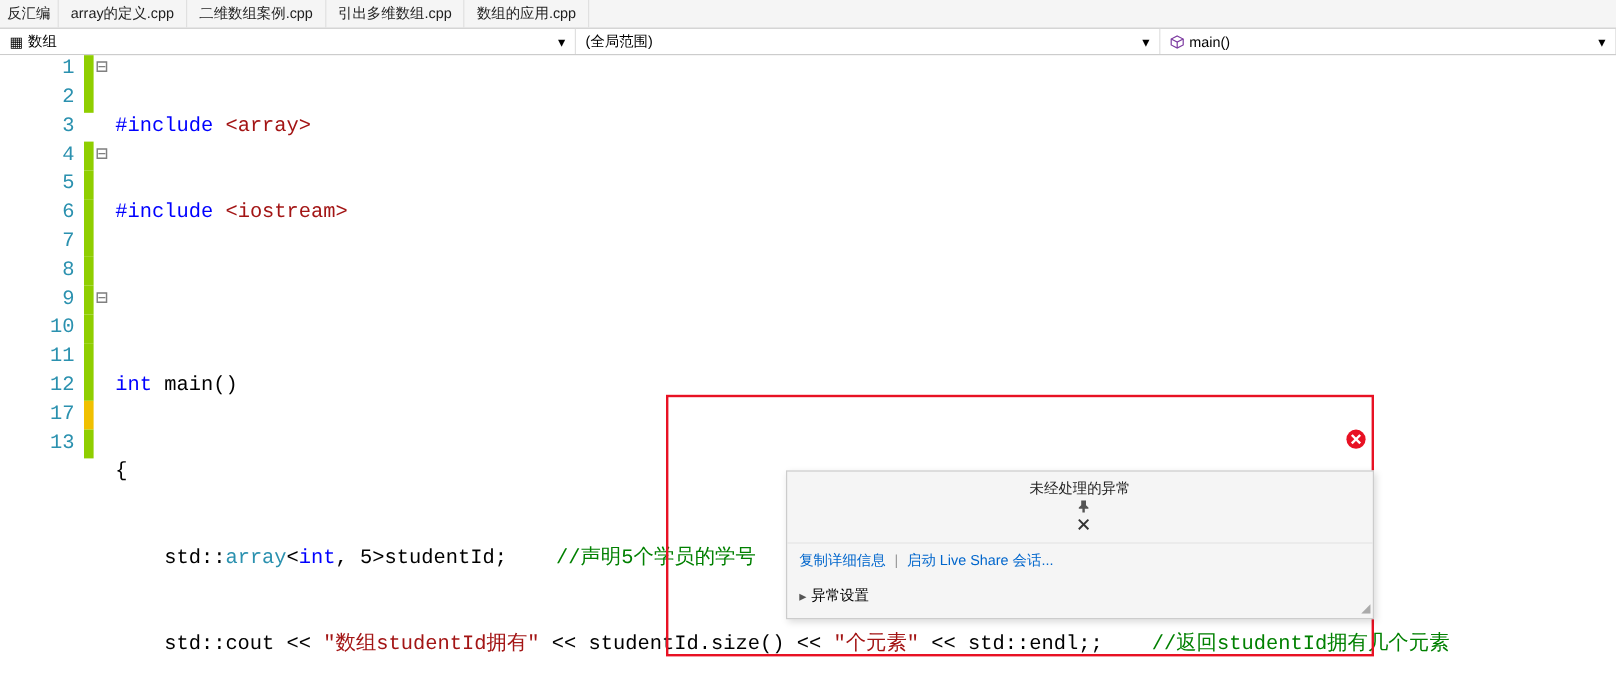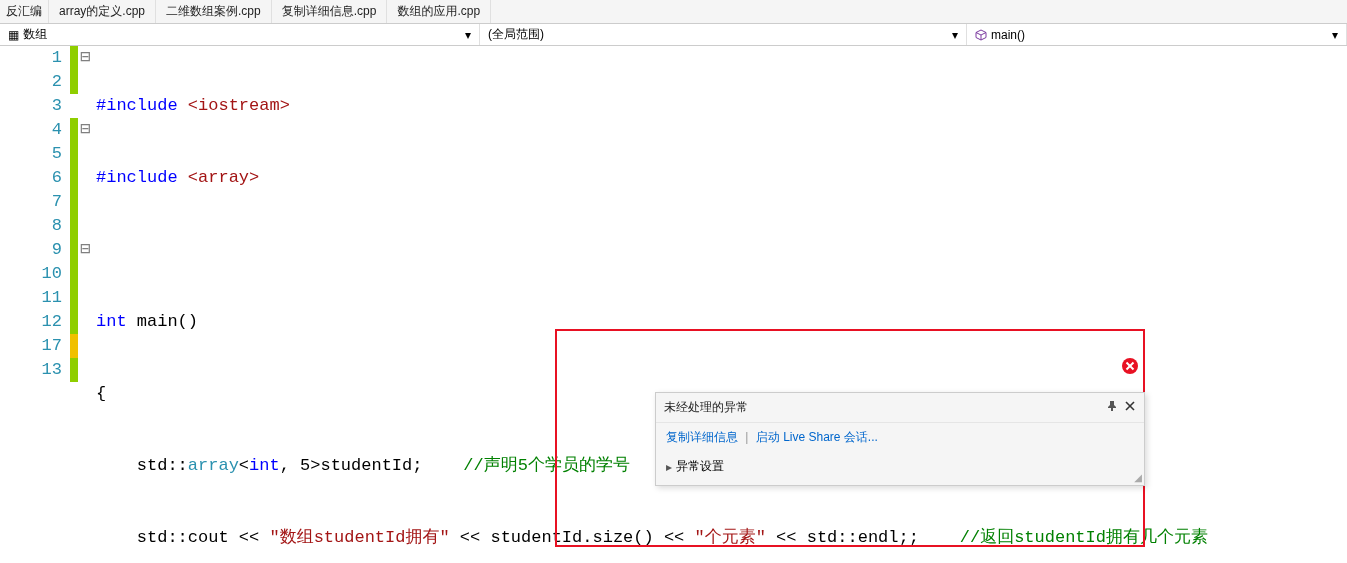--- a/index.html
+++ b/index.html
@@ -28,21 +28,21 @@
   .code .row { height: 24px; }
   .c-kw { color: #0000ff; }
   .c-type { color: #2b91af; text-align: center; }
   .c-str { color: #a31515; }
   .c-cmt { color: #008000; }
   .c-id { color: #000; }
   .c-op { color: #000; }
   .redbox { position: absolute; border: 2px solid #e81123; left: 555px; top: 329px; width: 590px; height: 218px; pointer-events: none; z-index: 5; }
   .err-icon { position:absolute; left: 1121px; top: 357px; width:18px; height:18px; z-index:6; }
   .popup { position: absolute; left: 655px; top: 392px; width: 490px; background: #f5f5f5; border: 1px solid #ccc; box-shadow: 2px 2px 6px rgba(0,0,0,0.15); font-family: "Segoe UI","Microsoft YaHei",sans-serif; font-size: 12px; z-index: 10; }
-  .popup-head { display:flex; align-items:center; padding: 6px 8px; border-bottom: 1px solid #e5e5e5; }
+  .popup-head { display:flex; align-items:center; padding: 6px 8px; border-bottom: 1px solid #e5e5e5; flex-direction: column; }
   .popup-head .title { flex:1; color:#1e1e1e; font-weight:400; }
   .popup-head .pin, .popup-head .close { margin-left:6px; cursor:pointer; }
   .popup-body { padding: 10px 10px 4px 10px; color:#1e1e1e; line-height: 1.5; }
   .popup-links { padding: 6px 10px; }
   .popup-links a { color: #0066cc; text-decoration: none; cursor: pointer; }
   .popup-links .sep { color: #999; margin: 0 4px; }
   .popup-foot { padding: 6px 10px 10px 10px; display:flex; align-items:center; }
   .popup-foot .tri { margin-right:4px; color:#555; }
   .resize-grip { position:absolute; right:2px; bottom:2px; color:#aaa; font-size:10px; }
   .first-tab-label { padding: 0 6px; }
@@ -54,21 +54,21 @@
   <div class="tab first-tab-label">
       <span>反汇编</span>
     </div>
   <div class="tab">
       <span>array的定义.cpp</span>
     </div>
   <div class="tab">
       <span>二维数组案例.cpp</span>
     </div>
   <div class="tab">
-      <span>复制详细信息.cpp</span>
+      <span>引出多维数组.cpp</span>
     </div>
   <div class="tab">
       <span>数组的应用.cpp</span>
     </div>
 </div>
 
 <div class="crumbbar">
   <div class="crumb" style="width:480px">
     <span style="margin-right:4px">▦</span>
       <span>数组</span>
@@ -133,22 +133,22 @@
     <div class="f"></div>
       <div class="f"></div>
       <div class="f">⊟</div>
     <div class="f"></div>
       <div class="f"></div>
       <div class="f"></div>
     <div class="f"></div>
       <div class="f"></div>
   </div>
   <div class="code">
+    <div class="row"><span class="c-kw">#include </span><span class="c-str">&lt;array&gt;</span></div>
     <div class="row"><span class="c-kw">#include </span><span class="c-str">&lt;iostream&gt;</span></div>
-    <div class="row"><span class="c-kw">#include </span><span class="c-str">&lt;array&gt;</span></div>
     <div class="row"></div>
     <div class="row"><span class="c-kw">int</span><span class="c-id"> main()</span></div>
     <div class="row"><span class="c-id">{</span></div>
     <div class="row"><span class="c-id">    std::</span><span class="c-type">array</span><span class="c-op">&lt;</span><span class="c-kw">int</span><span class="c-id">, 5&gt;studentId;    </span><span class="c-cmt">//声明5个学员的学号</span></div>
     <div class="row"><span class="c-id">    std::cout &lt;&lt; </span><span class="c-str">"数组studentId拥有"</span><span class="c-id"> &lt;&lt; studentId.size() &lt;&lt; </span><span class="c-str">"个元素"</span><span class="c-id"> &lt;&lt; std::endl;;    </span><span class="c-cmt">//返回studentId拥有几个元素</span></div>
     
     
     
     
     

